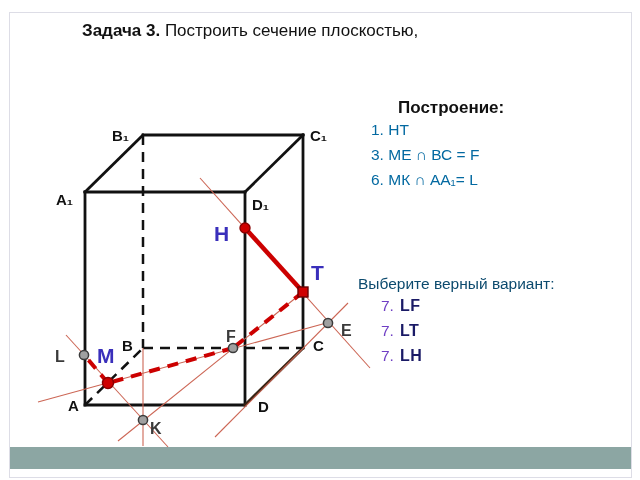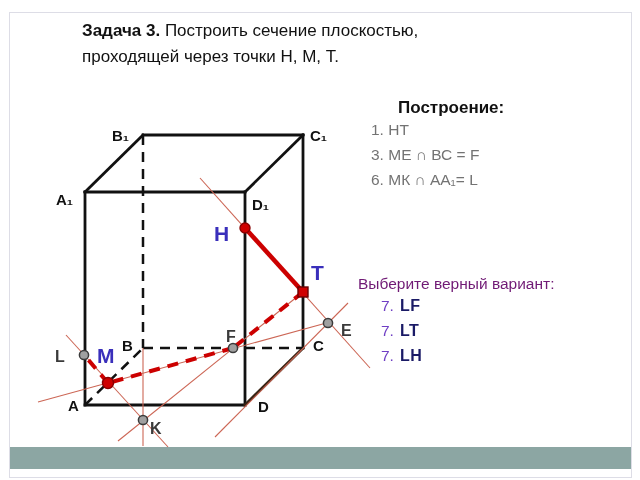--- a/index.html
+++ b/index.html
@@ -20,26 +20,26 @@
     position:absolute;left:82px;top:18px;width:350px;
     font-size:17px;line-height:26px;color:#111;
   }
   .title b{font-weight:bold;}
   .panel-heading{
     position:absolute;left:398px;top:98px;
     font-size:17px;font-weight:bold;color:#111;
   }
   .steps{
     position:absolute;left:371px;top:117px;margin:0;padding:0;list-style:none;
-    font-size:15.5px;color:#737373;
+    font-size:15.5px;color:#0369a1;
   }
   .steps li{height:25px;line-height:25px;white-space:pre;}
   .prompt{
     position:absolute;left:358px;top:275px;
-    font-size:15.5px;color:#701a75;
+    font-size:15.5px;color:#0c4a6e;
   }
   .options{
     position:absolute;left:381px;top:295px;
   }
   .option{height:25px;line-height:22px;cursor:pointer;}
   .option .num{color:#6f3fc4;font-size:15.5px;}
   .option .lbl{color:#1a1a66;font-weight:bold;font-size:16px;margin-left:6px;letter-spacing:0.5px;}
   svg{position:absolute;left:0;top:0;}
   svg text{font-family:"Liberation Sans","DejaVu Sans",sans-serif;}
   .vlabel{font-size:15px;font-weight:bold;fill:#111;}
@@ -49,21 +49,20 @@
 </head>
 <body>
 
 <div id="slide">
 
   <div class="slide-border"></div>
   <div class="footer-bar"></div>
 
   <div class="title">
     <div><b>Задача 3.</b><span> Построить сечение плоскостью,</span></div>
-    <div>проходящей через точки  Н, М, Т.</div>
   </div>
 
   <div class="panel-heading">Построение:</div>
 
   <ul class="steps">
     <li>1. НТ</li>
     <li>3. МЕ ∩ ВС = F</li>
     <li>6. МК ∩ АА₁= L</li>
   </ul>
 

